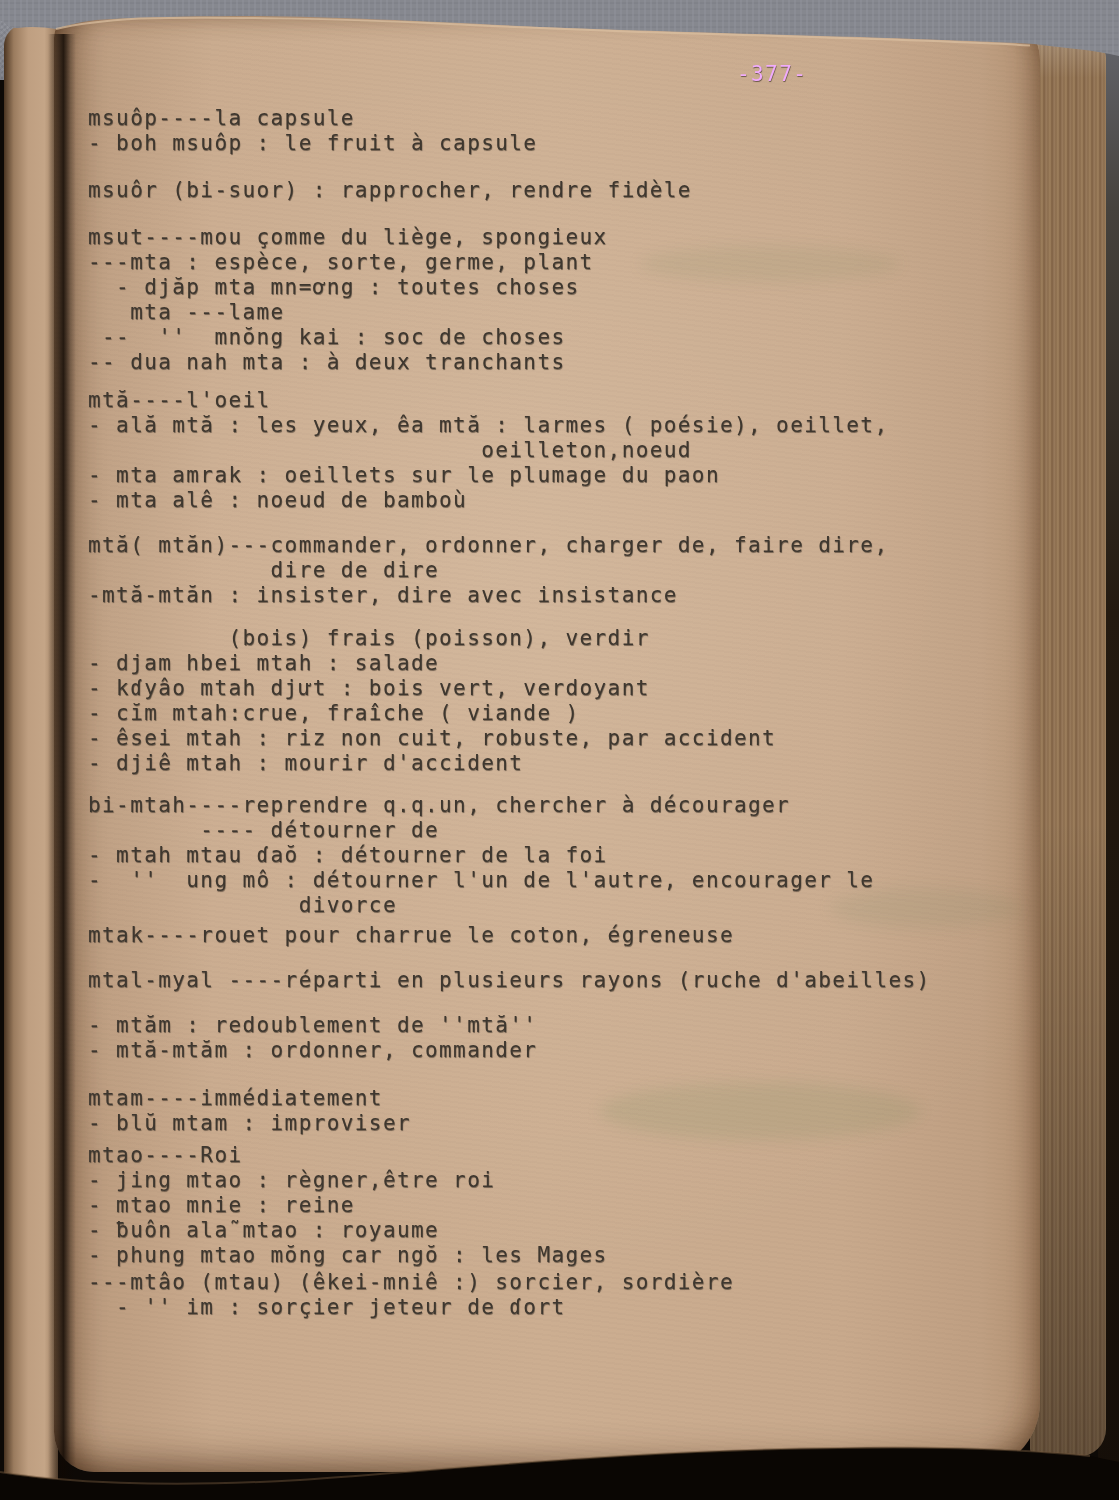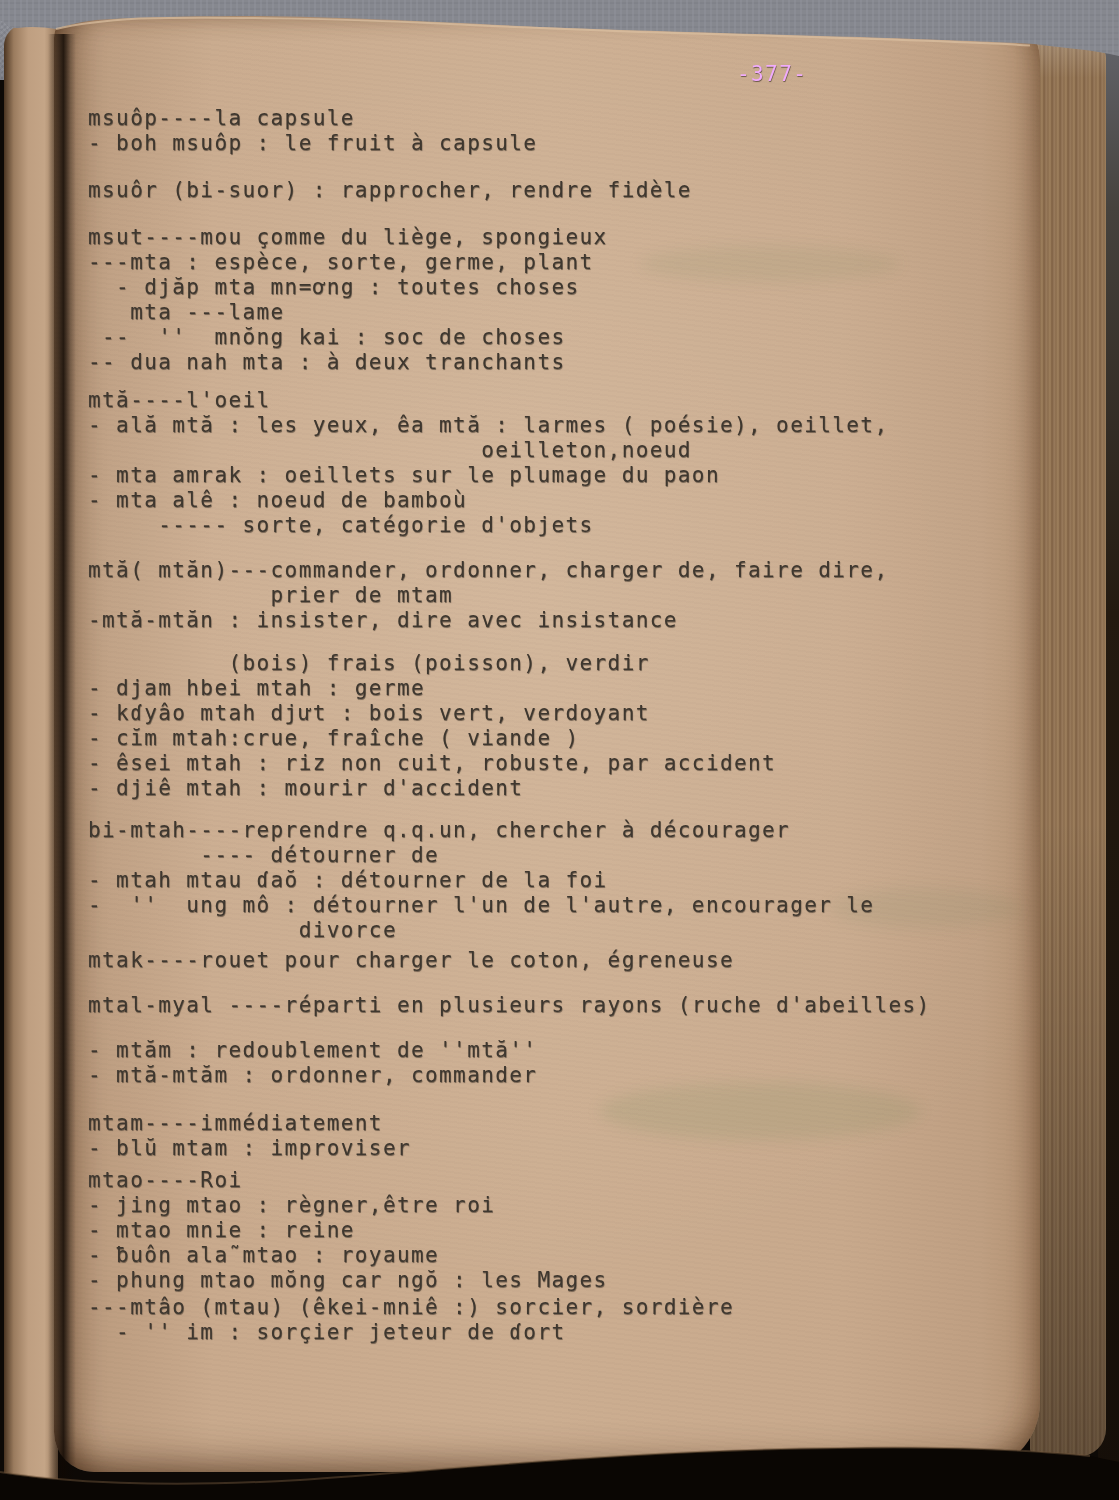--- a/index.html
+++ b/index.html
@@ -138,44 +138,43 @@
         <div class="line">   mta ---lame</div>
         <div class="line"> --  ''  mnŏng kai : soc de choses</div>
         <div class="line">-- dua nah mta : à deux tranchants</div>
       </div>
       <div style="margin-top: 13px;">
         <div class="line">mtă----l'oeil</div>
         <div class="line">- ală mtă : les yeux, êa mtă : larmes ( poésie), oeillet,</div>
         <div class="line">                            oeilleton,noeud</div>
         <div class="line">- mta amrak : oeillets sur le plumage du paon</div>
         <div class="line">- mta alê : noeud de bamboù</div>
-        <div class="line">     ----- sorte, catégorie d'objets</div>
       </div>
       <div style="margin-top: 20px;">
         <div class="line">mtă( mtăn)---commander, ordonner, charger de, faire dire,</div>
-        <div class="line">             prier de mtam</div>
+        <div class="line">             dire de dire</div>
         <div class="line">-mtă-mtăn : insister, dire avec insistance</div>
       </div>
       <div style="margin-top: 18px;">
         <div class="line">          (bois) frais (poisson), verdir</div>
-        <div class="line">- djam hbei mtah : germe</div>
+        <div class="line">- djam hbei mtah : salade</div>
         <div class="line">- kɗyâo mtah djưt : bois vert, verdoyant</div>
         <div class="line">- cĭm mtah:crue, fraîche ( viande )</div>
         <div class="line">- êsei mtah : riz non cuit, robuste, par accident</div>
         <div class="line">- djiê mtah : mourir d'accident</div>
       </div>
       <div style="margin-top: 17px;">
         <div class="line">bi-mtah----reprendre q.q.un, chercher à décourager</div>
         <div class="line">        ---- détourner de</div>
         <div class="line">- mtah mtau ɗaŏ : détourner de la foi</div>
         <div class="line">-  ''  ung mô : détourner l'un de l'autre, encourager le</div>
         <div class="line">               divorce</div>
       </div>
       <div style="margin-top: 5px;">
-        <div class="line">mtak----rouet pour charger le coton, égreneuse</div>
+        <div class="line">mtak----rouet pour charrue le coton, égreneuse</div>
       </div>
       <div style="margin-top: 20px;">
         <div class="line">mtal-myal ----réparti en plusieurs rayons (ruche d'abeilles)</div>
       </div>
       <div style="margin-top: 20px;">
         <div class="line">- mtăm : redoublement de ''mtă''</div>
         <div class="line">- mtă-mtăm : ordonner, commander</div>
       </div>
       <div style="margin-top: 23px;">
         <div class="line">mtam----immédiatement</div>

